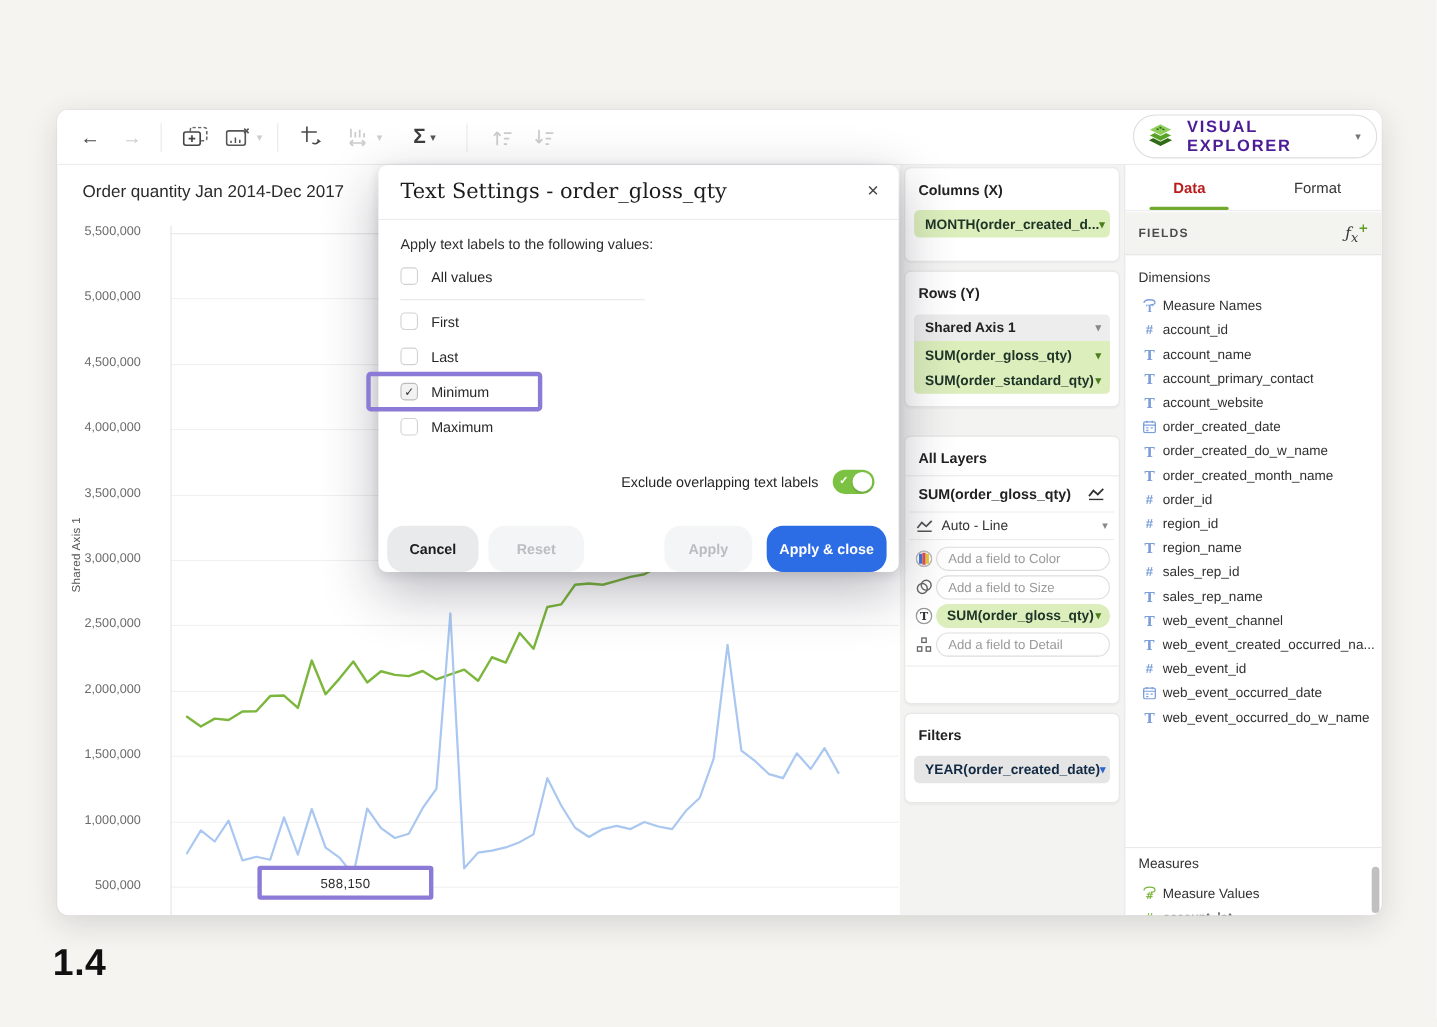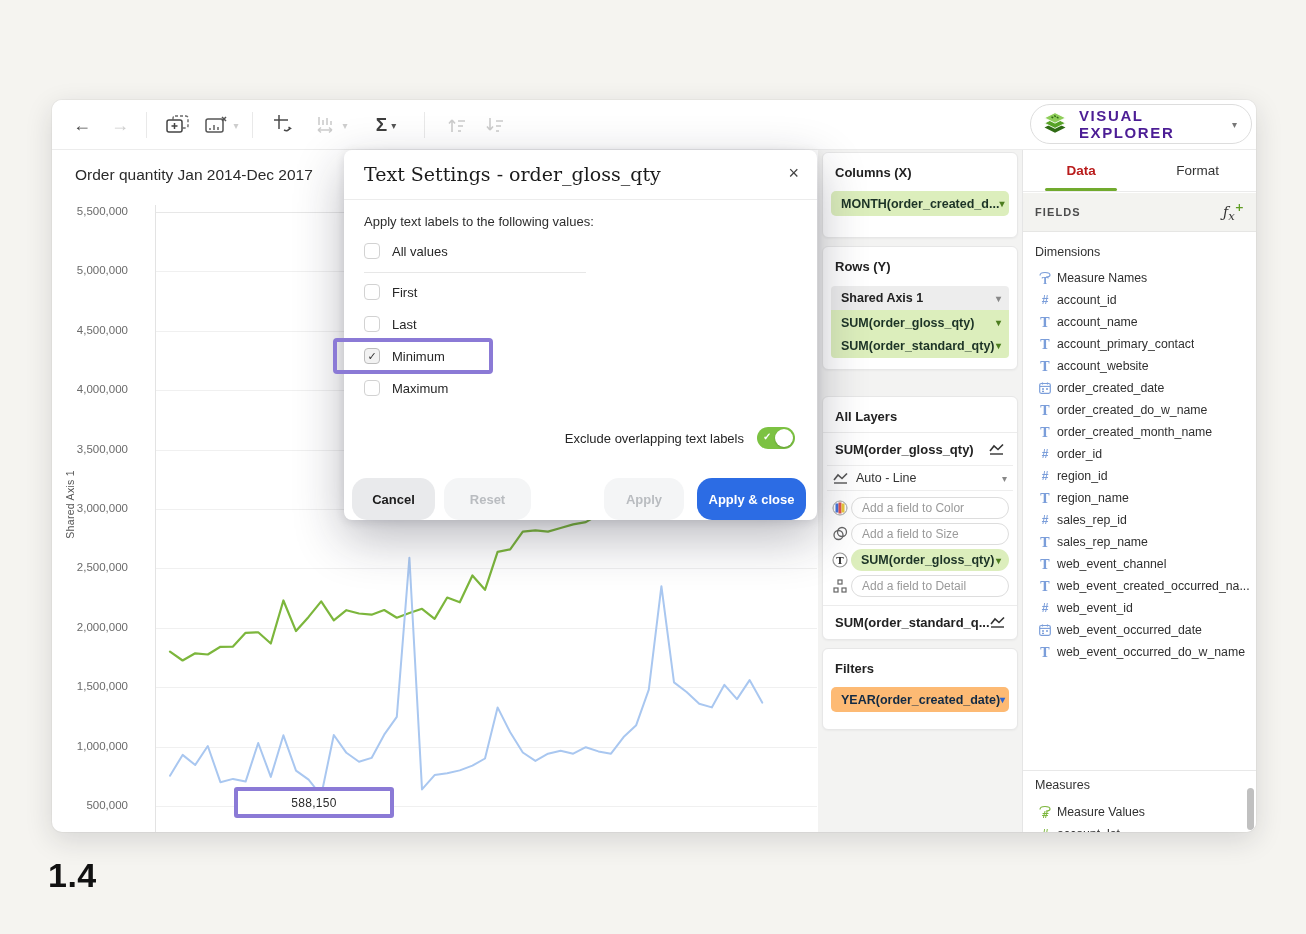--- a/index.html
+++ b/index.html
@@ -43,21 +43,21 @@
   
   #shelf-col { position:absolute; left:766px; top:50px; width:204px; height:682px; background:#f3f3f2; z-index:10; }
   .card { position:absolute; left:4px; width:196px; background:#fff; border:1px solid #e7e7e7; border-radius:6px;
     box-shadow:0 1px 2px rgba(0,0,0,.04); }
   .card-title { font-size:13px; font-weight:700; color:#222; padding:12px 12px 0 12px; }
   .pill { height:25px; border-radius:5px; display:flex; align-items:center; padding:0 8px 0 10px;
     font-size:12.5px; font-weight:700; }
   .pill .pcaret { margin-left:auto; font-size:10px; }
   .pill.green { background:#dceebc; color:#1c3326; }
   .pill.green .pcaret { color:#4c7d1f; }
-  .pill.blue { background:#fdba74; color:#122a44; }
+  .pill.blue { background:#e5e5e5; color:#122a44; }
   .pill.blue .pcaret { color:#2e66d0; }
   .axisbar { height:24px; background:#ededed; border-radius:4px 4px 0 0; display:flex; align-items:center;
     padding:0 8px 0 10px; font-size:12.5px; font-weight:700; color:#222; }
   .axisbar .pcaret { margin-left:auto; font-size:10px; color:#888; }
   .greenblock { background:#dceebc; border-radius:0 0 4px 4px; padding:1px 0; }
   .greenblock .row { height:23px; display:flex; align-items:center; padding:0 8px 0 10px;
     font-size:12.5px; font-weight:700; color:#1c3326; }
   .greenblock .row .pcaret { margin-left:auto; font-size:10px; color:#4c7d1f; }
   .hr { height:1px; background:#ececec; margin:8px 0 0 0; }
   .layer-row { display:flex; align-items:center; padding:0 12px; height:32px; font-size:13px; font-weight:700; color:#222; }
@@ -326,29 +326,20 @@
                 <svg width="14" height="14" viewBox="0 0 14 14">
                   <rect x="5" y="1" width="4" height="4" fill="none" stroke="#666" stroke-width="1.2"></rect>
                   <rect x="1" y="9" width="4" height="4" fill="none" stroke="#666" stroke-width="1.2"></rect>
                   <rect x="9" y="9" width="4" height="4" fill="none" stroke="#666" stroke-width="1.2"></rect>
                 </svg>
               </span>
               <div class="field-input">Add a field to Detail</div>
             </div>
           </div>
         <div class="hr" style="margin-top:6px;"></div>
-        <div class="layer-row">
-          <span>SUM(order_standard_q...</span>
-          <span class="zigzag">
-            <svg width="16" height="12" viewBox="0 0 16 12">
-                <path d="M1 8 L5 3 L9 6.5 L14 1.5" fill="none" stroke="#333" stroke-width="1.6"></path>
-                <path d="M1 11 h13" stroke="#333" stroke-width="1.4"></path>
-              </svg>
-          </span>
-        </div>
       </div>
 
       <div class="card" style="top:498px; height:82px;">
         <div class="card-title">Filters</div>
         <div class="pill blue" style="margin:11px 8px 0 8px;">
           <span>YEAR(order_created_date)</span>
           <span class="pcaret">▾</span>
         </div>
       </div>
     </div>

